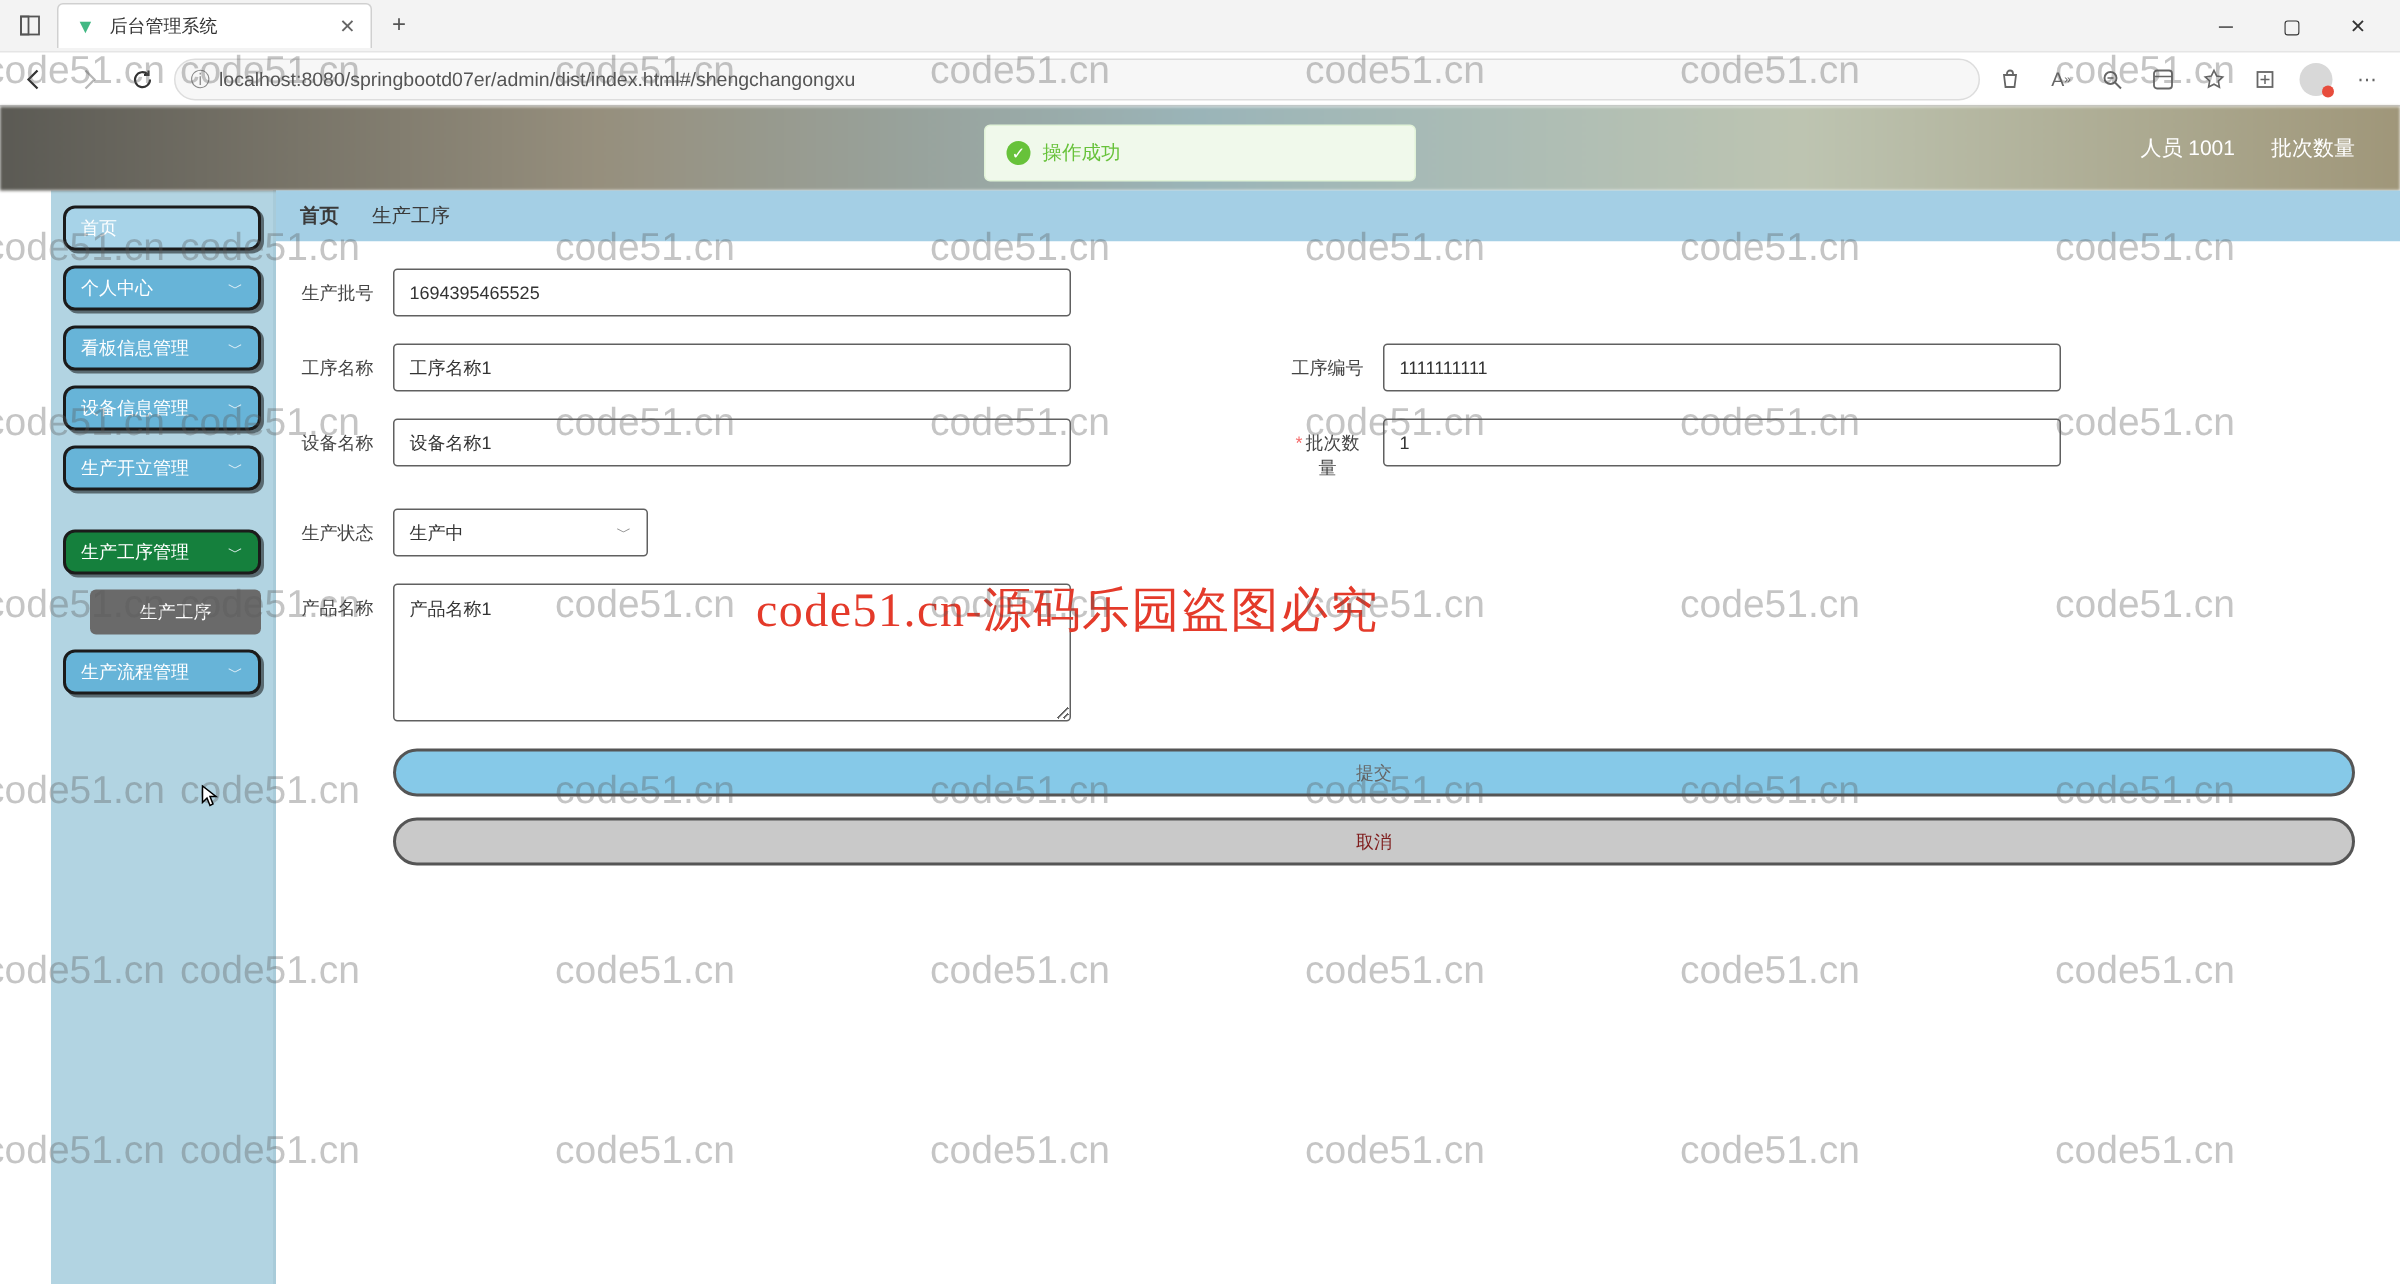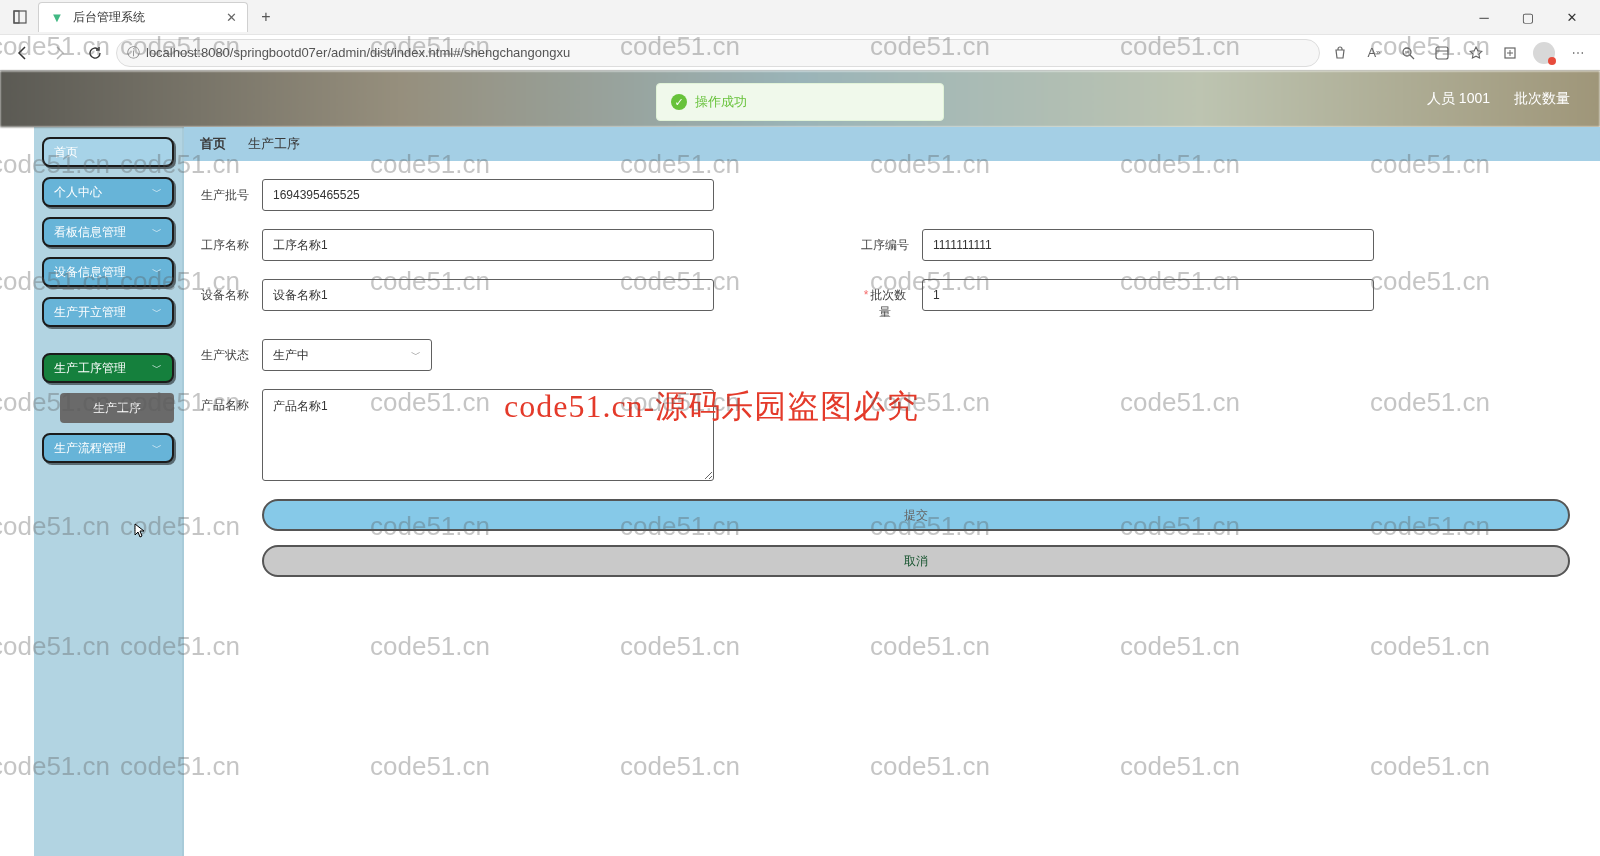--- a/index.html
+++ b/index.html
@@ -52,21 +52,21 @@
   .col-left { width:520px; }
   .col-right { margin-left:140px; width:520px; }
   .fld-label { width:64px; min-width:64px; text-align:center; font-size:12px; color:#444; padding-top:8px; padding-right:10px; }
   .fld-label .req { color:#f56c6c; margin-right:2px; }
   .fld-input { width:452px; height:32px; border:1px solid #606060; border-radius:3px; padding:0 10px; font-size:12px; color:#333; outline:none; }
   .fld-select { width:170px; height:32px; border:1px solid #606060; border-radius:3px; padding:0 10px; font-size:12px; color:#333; display:flex; align-items:center; justify-content:space-between; cursor:pointer; }
   .fld-textarea { width:452px; height:92px; border:1px solid #606060; border-radius:3px; padding:8px 10px; font-size:12px; color:#333; resize:both; outline:none; font-family:inherit; }
   .btn-row { display:flex; gap:14px; margin-left:64px; margin-top:6px;flex-direction:column; }
   .btn { height:32px; padding:0 20px; border-radius:22px; font-size:12px; display:flex; align-items:center; justify-content:center; cursor:pointer; border:2px solid #555; }
   .btn.primary { background:#86c9e8; color:#666; }
-  .btn.cancel { background:#c9c9c9; color:#14532d;font-family:Liberation Serif, serif; }
+  .btn.cancel { background:#c9c9c9; color:#7f1d1d;font-family:Liberation Serif, serif; }
 
   
   .watermark { position:absolute; pointer-events:none; font-size:26px; color:rgba(90,90,90,0.35); font-family: Arial, sans-serif; }
   .wm-red { position:absolute; pointer-events:none; font-size:32px; color:#e43a2a; font-family: "SimSun", serif; font-weight:normal; letter-spacing:1px; white-space:nowrap; }
 
   .cursor { position:absolute; left:130px; top:452px; font-size:14px; color:#000; pointer-events:none; }
 
   svg { width:16px; height:16px; }
 </style>
 </head>

